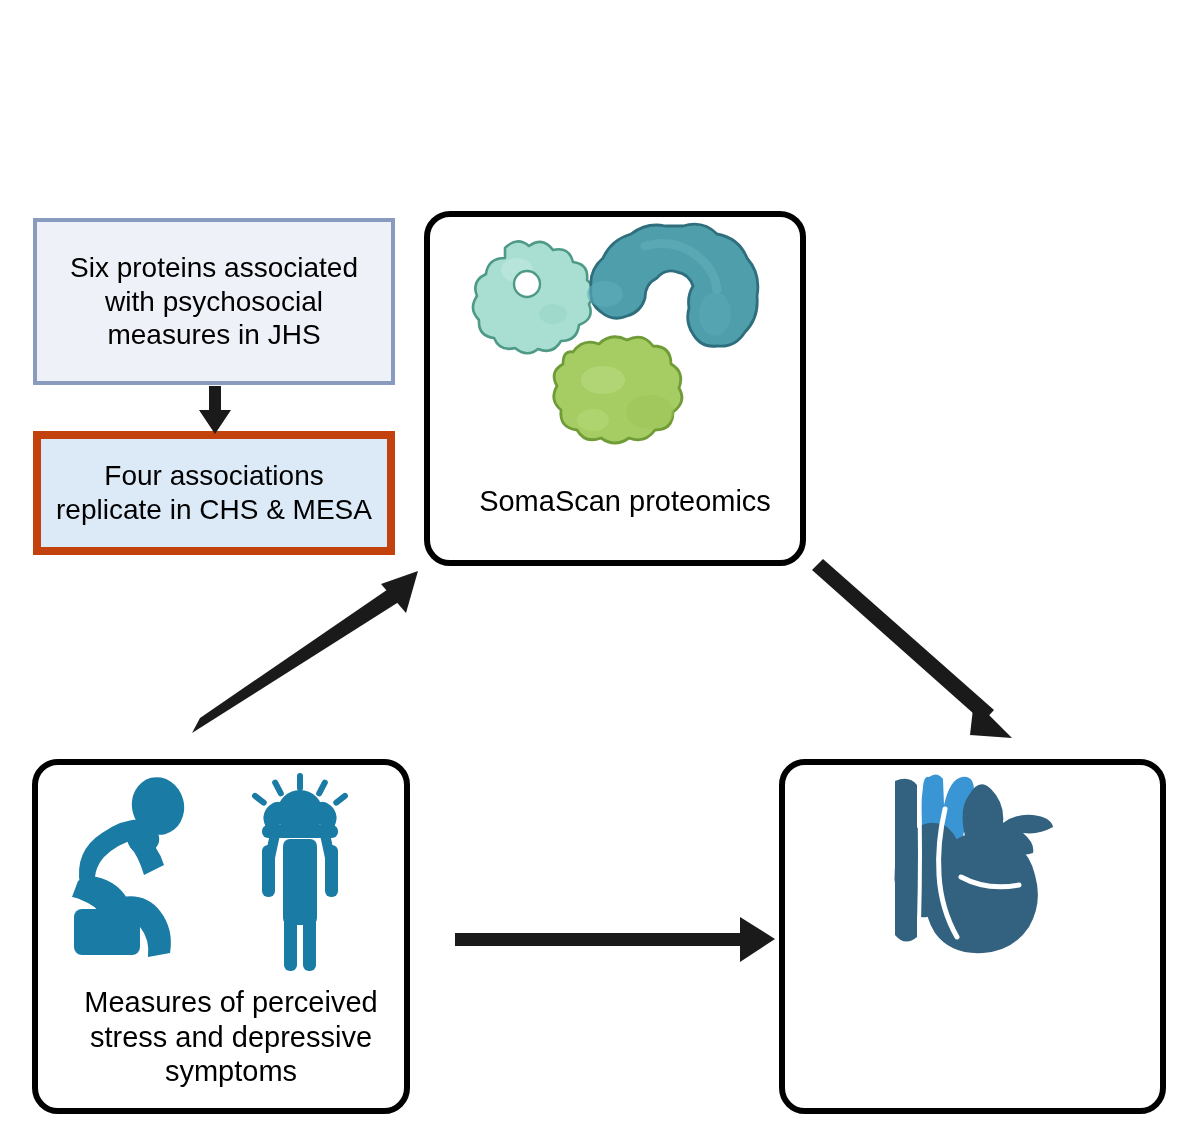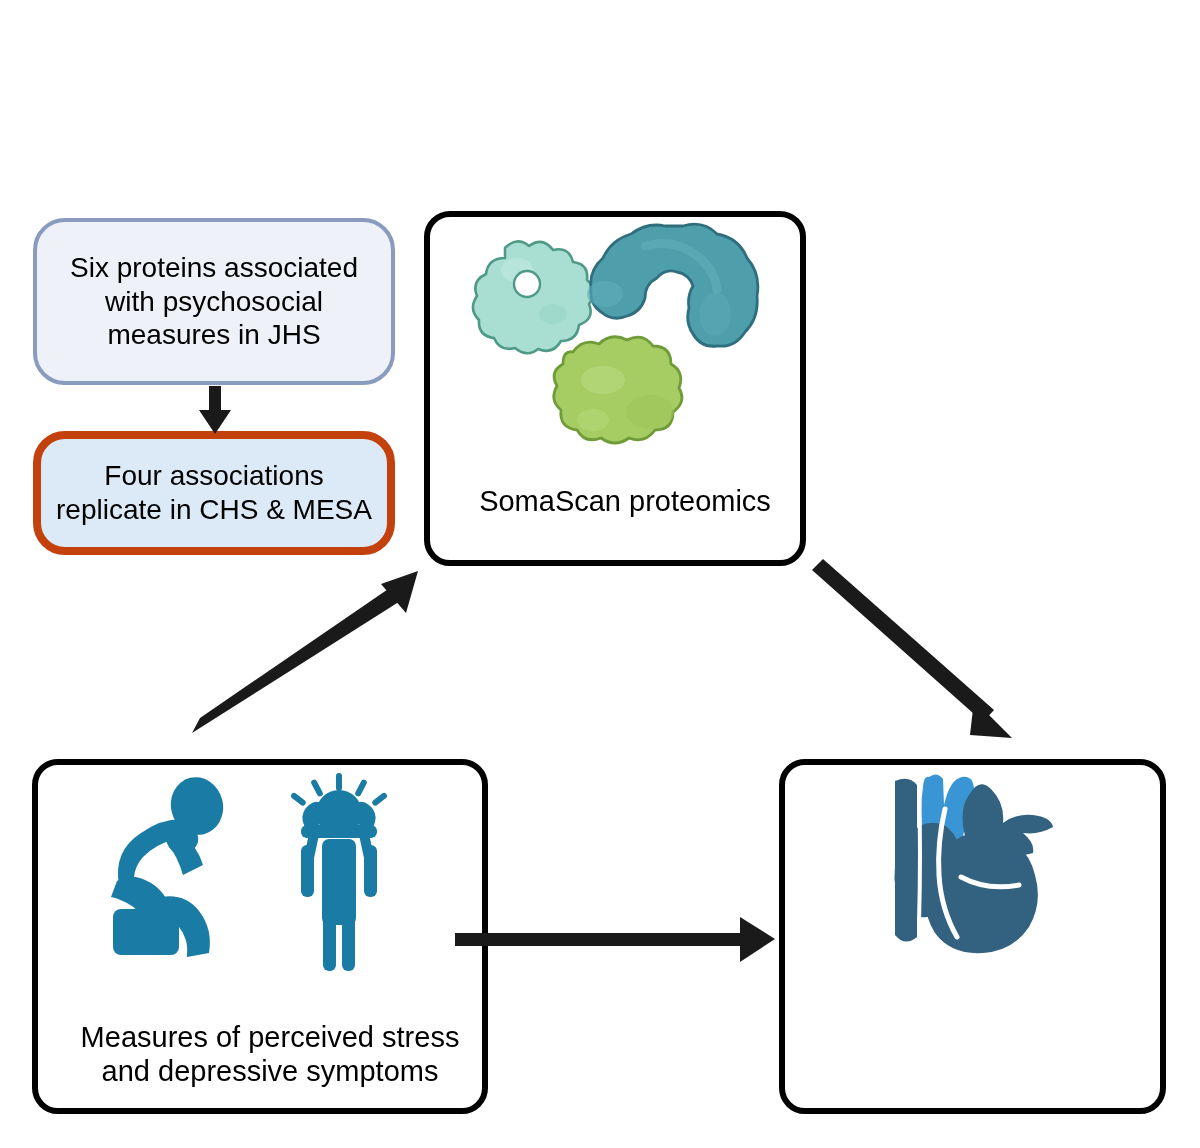--- a/index.html
+++ b/index.html
@@ -43,21 +43,20 @@
   }
 
   
   .flat-box {
     position: absolute;
     box-sizing: border-box;
     display: flex;
     align-items: center;
     justify-content: center;
     text-align: center;
-    border-radius: 32px;
   }
   .flat-box .box-text {
     color: #000000;
     font-size: 28px;
     line-height: 1.2;
     padding: 4px 10px;
   }
 
   #box-six-proteins {
     left: 33px;
@@ -87,21 +86,21 @@
   }
   #box-somascan {
     left: 424px;
     top: 211px;
     width: 382px;
     height: 355px;
   }
   #box-stress {
     left: 32px;
     top: 759px;
-    width: 456px;
+    width: 378px;
     height: 355px;
   }
   #box-outcomes {
     left: 779px;
     top: 759px;
     width: 387px;
     height: 355px;
   }
 
   .round-box-caption {

